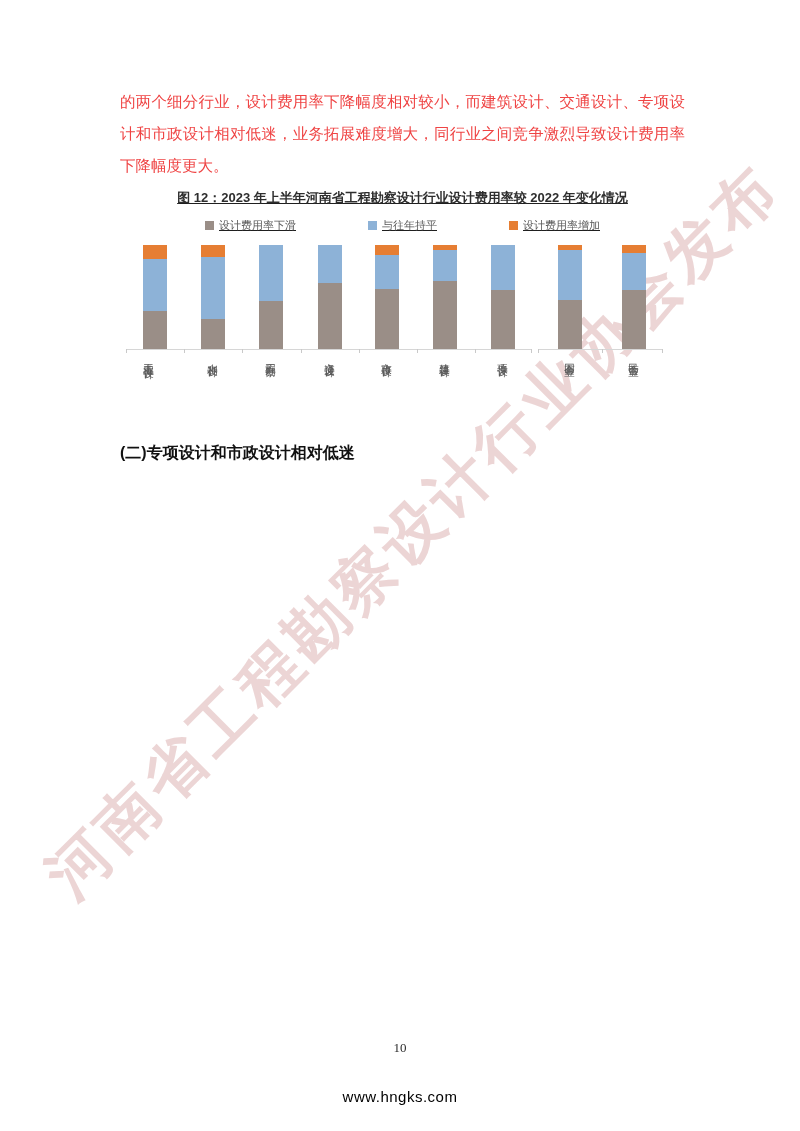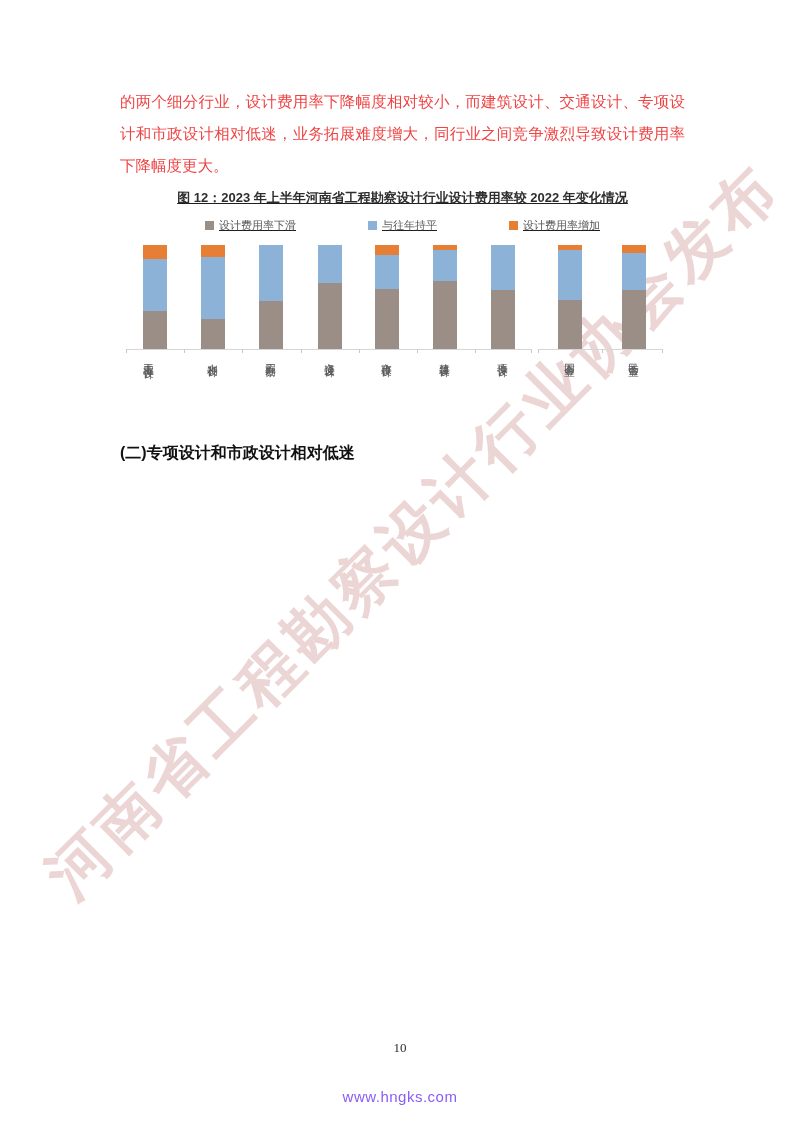--- a/index.html
+++ b/index.html
@@ -57,21 +57,21 @@
     color:#595959; font-family:"Liberation Sans","DejaVu Sans",sans-serif;
     text-align:left;
   }
   .page-number {
     position:absolute; left:0; right:0; top:1040px; text-align:center;
     font-size:13px; color:#2c2c2c;
   }
   .footer-url {
     position:absolute; left:0; right:0; top:1088px; text-align:center;
     font-family:"Liberation Sans","DejaVu Sans",sans-serif;
-    font-size:15px; color:#8b5cf6; letter-spacing:0.5px;
+    font-size:15px; color:#000000; letter-spacing:0.5px;
   }
 </style>
 </head>
 <body>
 
 <div class="page">
 
   <div class="watermark">河南省工程勘察设计行业协会发布</div>
 
   <div class="content">

